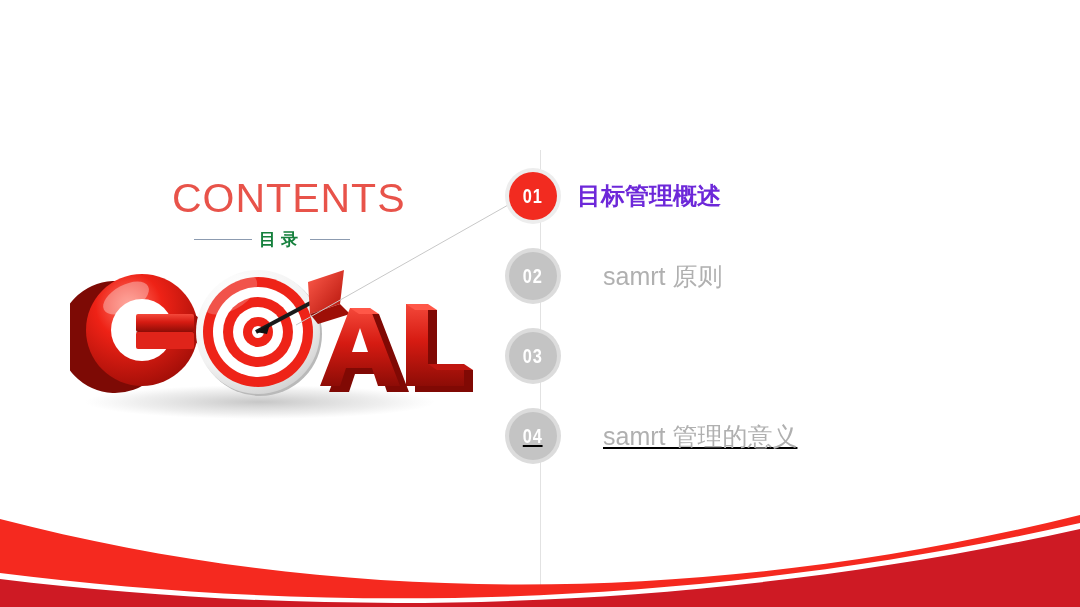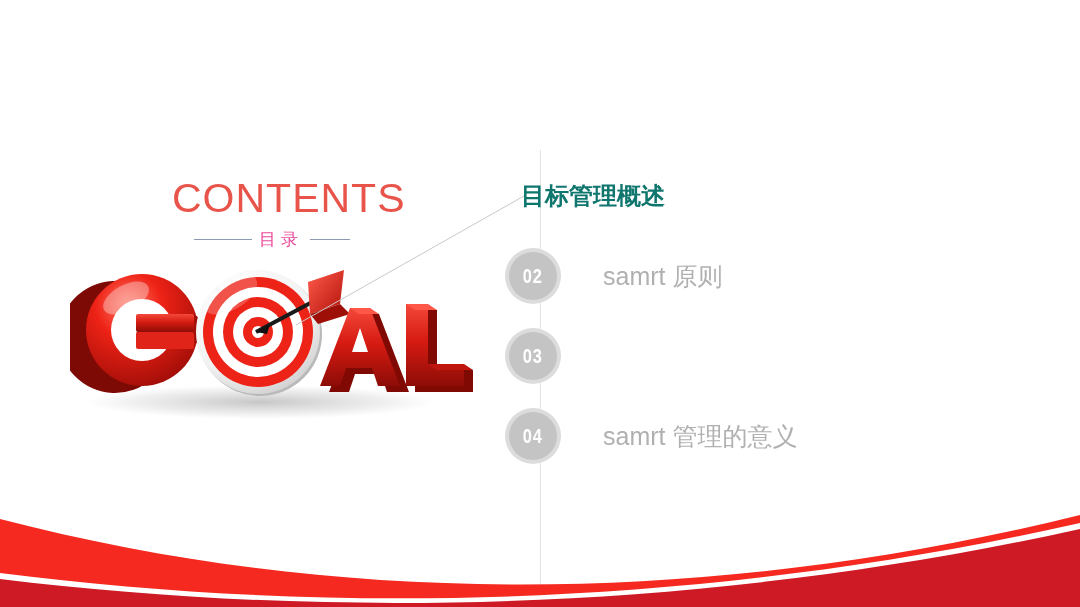--- a/index.html
+++ b/index.html
@@ -15,21 +15,21 @@
   
   .title-block{position:absolute;left:172px;top:178px;width:200px;text-align:center;}
   .contents-word{
     font-size:41px;letter-spacing:1px;color:#e8534a;
     font-weight:400;line-height:1;white-space:nowrap;
     font-family:"Liberation Sans","DejaVu Sans",sans-serif;
   }
   .subtitle-row{display:flex;align-items:center;justify-content:center;margin-top:9px;gap:7px;}
   .rule{height:1px;background:#8c9bb0;flex:0 0 58px;}
   .rule.short{flex-basis:40px;}
-  .mulu{font-size:17px;color:#ec4899;letter-spacing:5px;white-space:nowrap;font-weight:400;}
+  .mulu{font-size:17px;color:#15803d;letter-spacing:5px;white-space:nowrap;font-weight:700;}
 
   
   .goal-art{position:absolute;left:70px;top:236px;width:410px;height:190px;}
   .goal-svg{position:absolute;left:0;top:0;}
 
   
   .leader{position:absolute;left:0;top:0;pointer-events:none;}
 
   
   .toc{position:absolute;left:505px;top:150px;width:520px;height:340px;}
@@ -58,21 +58,21 @@
     font-family:"Liberation Sans Narrow","Liberation Sans",sans-serif;
     transform:scaleX(.78);
   }
   .bullet.active .disc{background:#f22b20;}
   .bullet.idle  .disc{background:#c4c4c4;}
   .bullet.idle  .ring{background:#dcdcdc;}
   .toc-label{
     margin-left:42px;white-space:nowrap;
     font-size:25px;font-weight:400;line-height:1;
   }
-  .toc-item.active .toc-label{color:#0f766e;font-weight:700;font-size:24px;margin-left:16px;}
+  .toc-item.active .toc-label{color:#6d28d9;font-weight:700;font-size:24px;margin-left:16px;}
   .toc-item.idle   .toc-label{color:#b0b0b0;}
 
   
   .waves{position:absolute;left:0;bottom:0;width:1080px;height:120px;}
 
   
   .watermark{
     position:absolute;left:8px;bottom:4px;
     display:flex;align-items:center;gap:5px;
     opacity:.55;
@@ -178,41 +178,46 @@
   </div>
 
   <svg class="leader" width="1080" height="607">
     <line x1="296" y1="325" x2="524" y2="196" stroke="#c8c8c8" stroke-width="1"></line>
   </svg>
 
   <div class="toc">
     <div class="spine"></div>
 
     <div class="toc-item active" style="top:18px;">
+      <div class="bullet active">
+        <span class="ring"></span>
+        <span class="disc"></span>
+        <span class="num">01</span>
+      </div>
       <div class="toc-label">目标管理概述</div>
     </div>
 
     <div class="toc-item idle" style="top:98px;">
       <div class="bullet idle">
         <span class="ring"></span>
         <span class="disc"></span>
         <span class="num">02</span>
       </div>
       <div class="toc-label">samrt 原则</div>
     </div>
 
     <div class="toc-item idle" style="top:178px;">
       <div class="bullet idle">
         <span class="ring"></span>
         <span class="disc"></span>
         <span class="num">03</span>
       </div>
     </div>
 
-    <div class="toc-item idle" style="top:258px;">
+    <div class="toc-item idle" style="top:258px;text-decoration:underline;">
       <div class="bullet idle">
         <span class="ring"></span>
         <span class="disc"></span>
         <span class="num">04</span>
       </div>
       <div class="toc-label">samrt 管理的意义</div>
     </div>
   </div>
 
   <svg class="waves" viewBox="0 0 1080 120" preserveAspectRatio="none">

